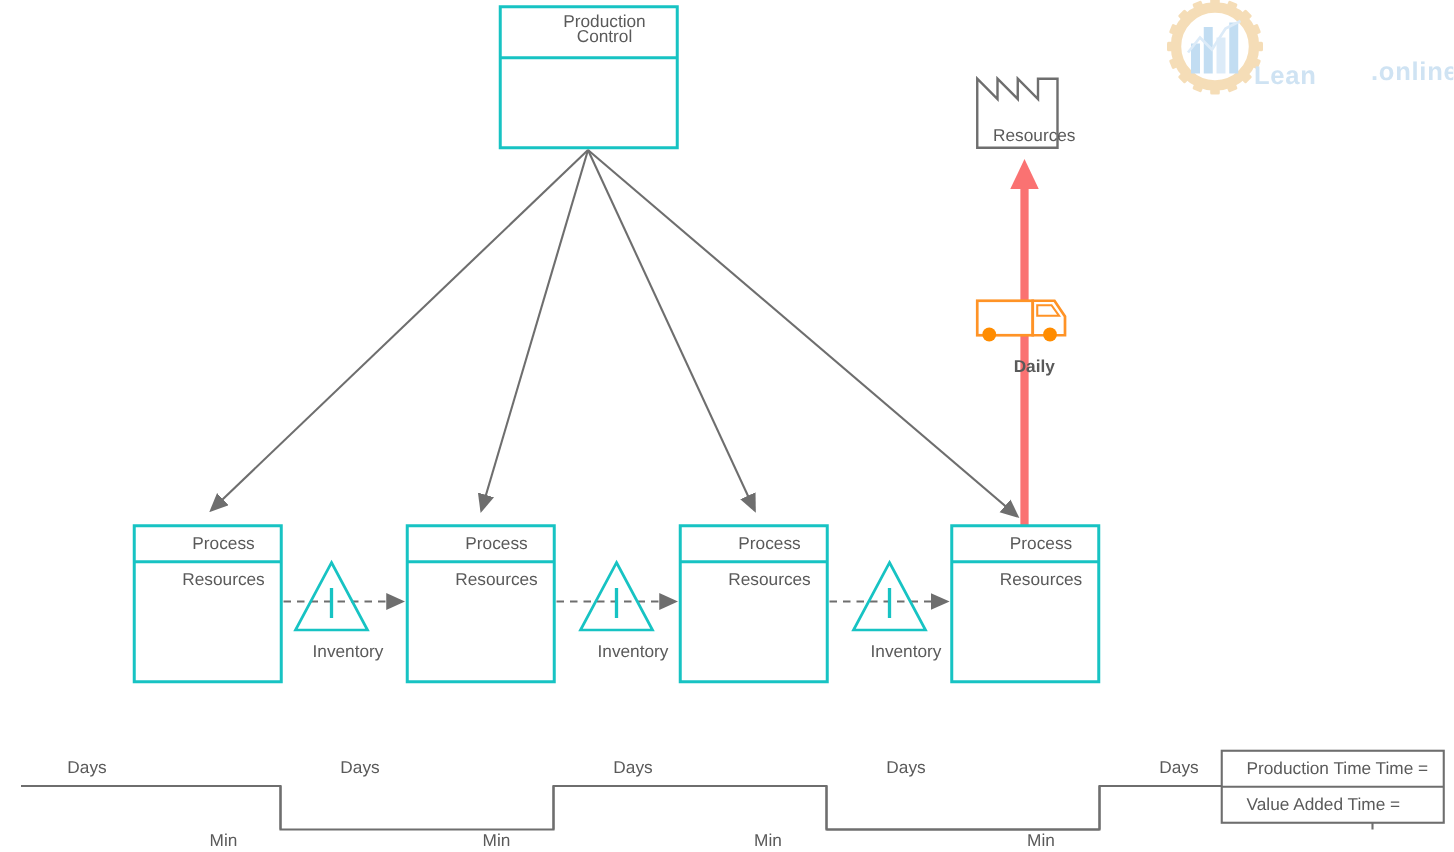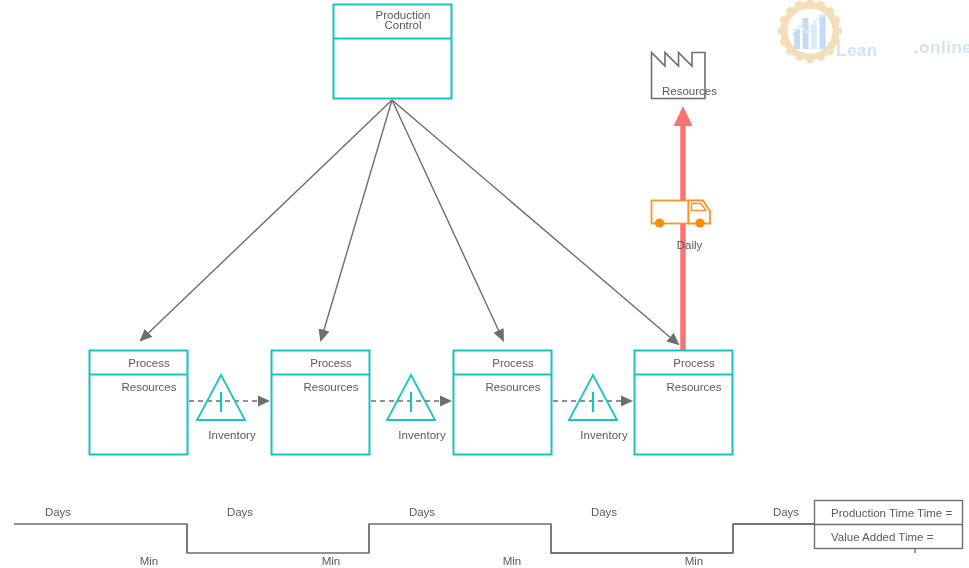--- a/index.html
+++ b/index.html
@@ -169,21 +169,21 @@
         </g>
       </g>
     </g>
   </svg>
 
   <div class="lbl" style="left:333px; top:8px; width:118px;">Production</div>
   <div class="lbl" style="left:333px; top:18px; width:118px;">Control</div>
 
   <div class="lbl" style="left:641px; top:84px; width:75px;">Resources</div>
 
-  <div class="lbl" style="left:641px; top:238px; width:75px;">Daily</div>
+  <div class="lbl" style="left:641px; top:238px; width:75px;font-weight:bold;">Daily</div>
 
   <div class="lbl" style="left:89px; top:356px; width:98px;">Process</div>
   <div class="lbl" style="left:89px; top:380px; width:98px;">Resources</div>
 
   <div class="lbl" style="left:271px; top:356px; width:98px;">Process</div>
   <div class="lbl" style="left:271px; top:380px; width:98px;">Resources</div>
 
   <div class="lbl" style="left:453px; top:356px; width:98px;">Process</div>
   <div class="lbl" style="left:453px; top:380px; width:98px;">Resources</div>
 

